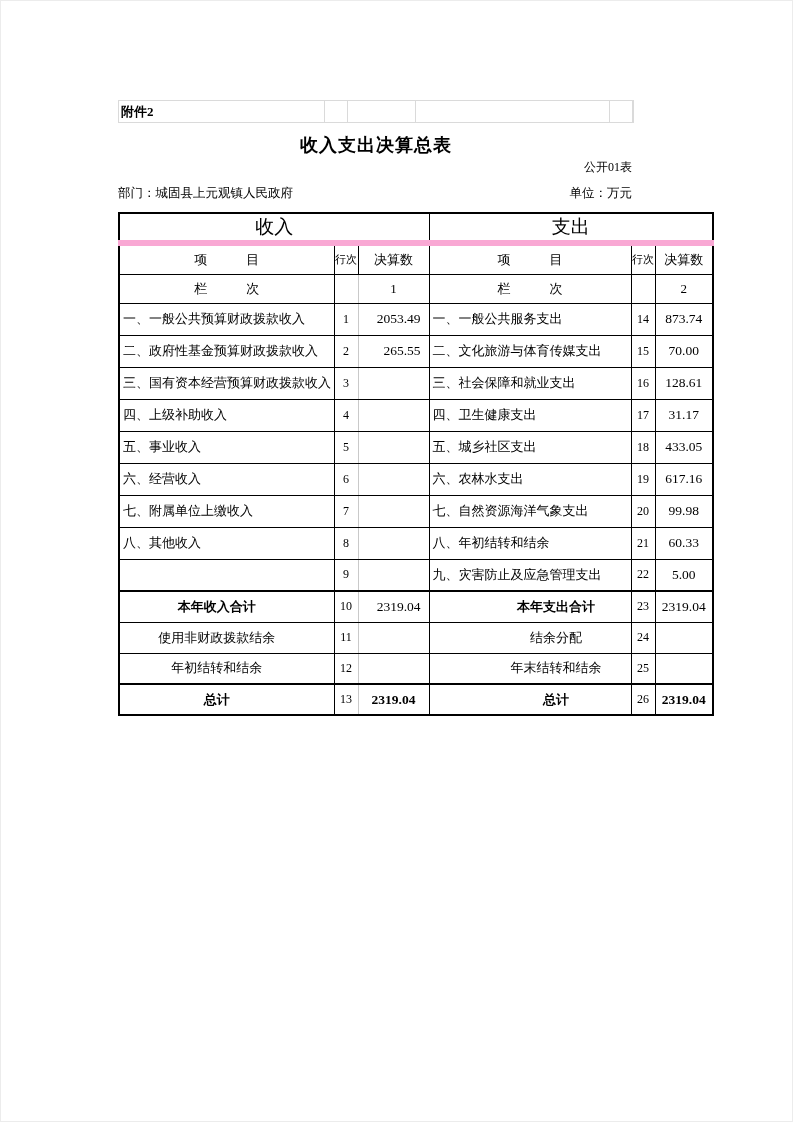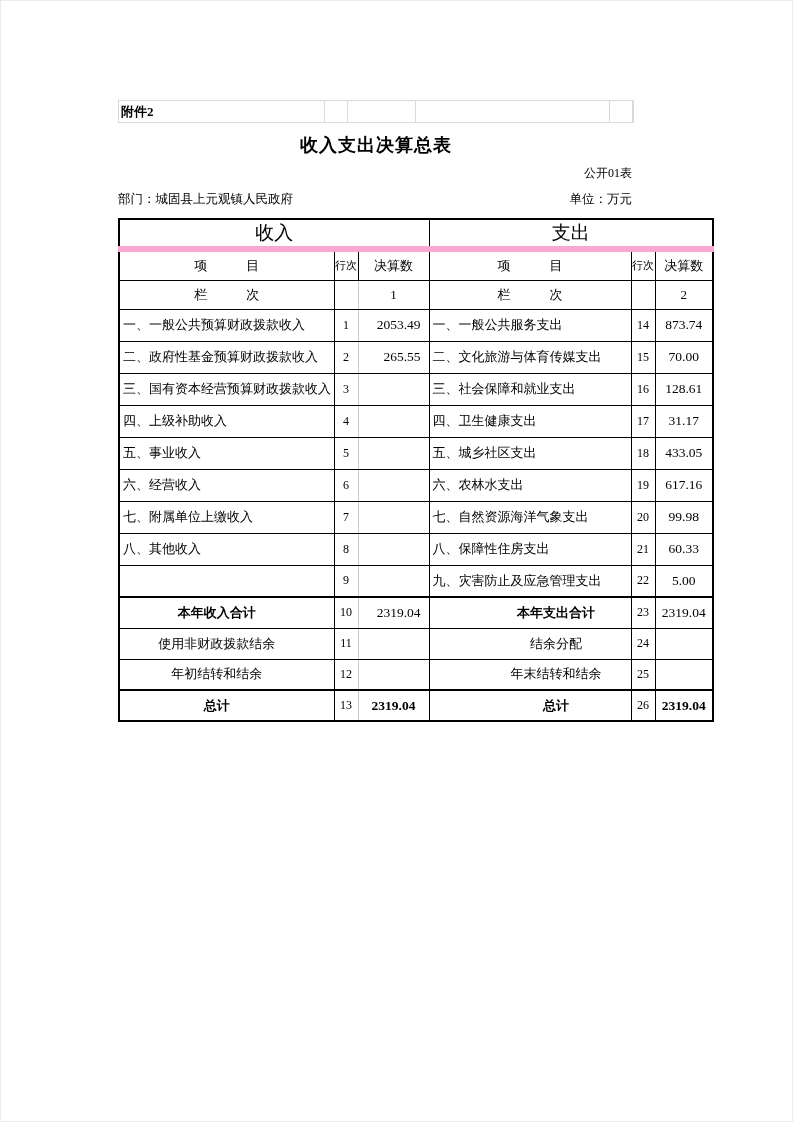--- a/index.html
+++ b/index.html
@@ -12,21 +12,21 @@
 
   
   .attach-row{display:flex;height:23px;border:1px solid #dadada;box-sizing:border-box;}
   .ac{box-sizing:border-box;border-right:1px solid #dadada;height:100%;}
   .ac:last-child{border-right:none;}
   .ac1{width:214px;font-weight:bold;font-size:13px;line-height:21px;padding-left:2px;}
   .ac2{width:24px;}.ac3{width:71px;}.ac4{width:202px;}.ac5{width:24px;}.ac6{flex:1;}
 
   .title{margin-top:8px;text-align:center;font-size:18px;font-weight:bold;
          letter-spacing:1px;line-height:28px;}
-  .code{margin-top:6px;text-align:right;font-size:12px;line-height:16px;padding-right:2px;}
+  .code{text-align:right;font-size:12px;line-height:16px;padding-right:2px;}
   .meta{margin-top:9px;display:flex;justify-content:space-between;
         font-size:12.5px;line-height:18px;}
   .meta .right{padding-right:2px;}
 
   table{margin-top:10px;border-collapse:collapse;table-layout:fixed;width:594px;
         border:2px solid #000;}
   td{border:1px solid #000;padding:0;font-size:13px;overflow:hidden;
      white-space:nowrap;vertical-align:middle;box-sizing:border-box;}
   tr.hdr1 td{border-bottom:6px solid #f9a8d4;font-size:19px;}
   tr.thickb td{border-bottom:2px solid #000;}
@@ -149,21 +149,21 @@
           <td class="ln2 gr">7</td>
           <td class="numr"></td>
           <td class="item">七、自然资源海洋气象支出</td>
           <td class="ln2">20</td>
           <td class="numc">99.98</td>
         </tr>
         <tr style="height: 32px;">
           <td class="item">八、其他收入</td>
           <td class="ln2 gr">8</td>
           <td class="numr"></td>
-          <td class="item">八、保障性住房支出</td>
+          <td class="item">八、年初结转和结余</td>
           <td class="ln2">21</td>
           <td class="numc">60.33</td>
         </tr>
         <tr class="thickb" style="height: 32px;">
           <td class="item"></td>
           <td class="ln2 gr">9</td>
           <td class="numr"></td>
           <td class="item">九、灾害防止及应急管理支出</td>
           <td class="ln2">22</td>
           <td class="numc">5.00</td>

